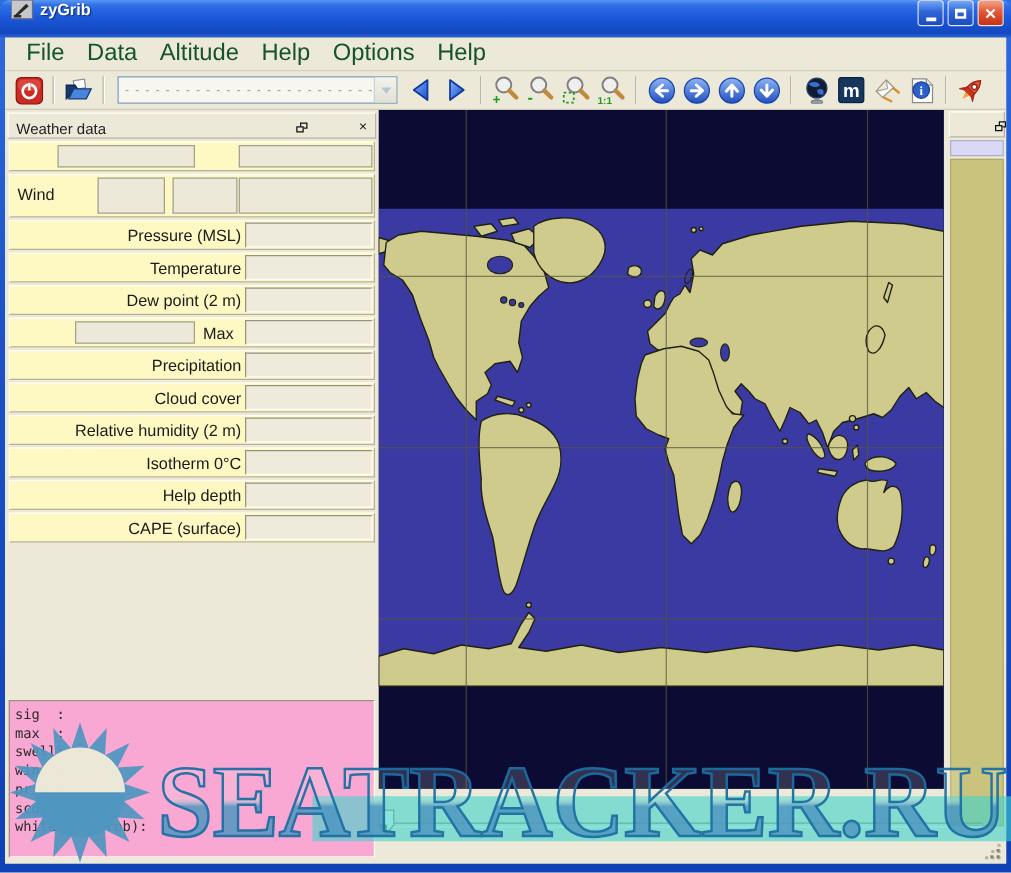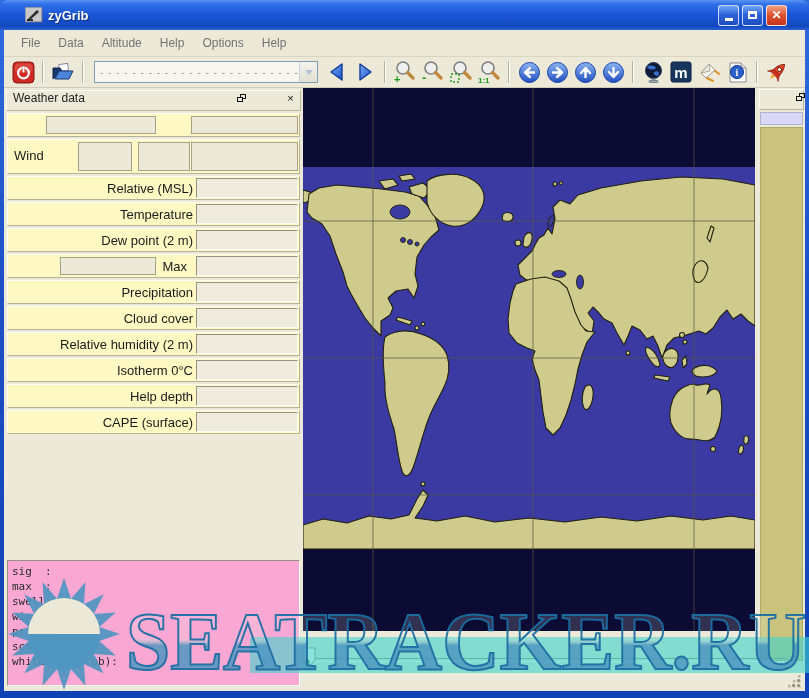--- a/index.html
+++ b/index.html
@@ -7,51 +7,51 @@
     width:809px;height:698px;position:relative;overflow:hidden;
     background:linear-gradient(180deg,#2f6cdf 0%,#1b50c8 40%,#0f42b4 100%);
     font-family:"Liberation Sans",sans-serif;
     -webkit-font-smoothing:antialiased;
   }
   
   .titlebar{
     position:absolute;left:0;top:0;right:0;height:30px;
     border-radius:8px 8px 0 0;
     background:linear-gradient(180deg,#5a96f2 0%,#2f6fe8 14%,#1a56d8 50%,#1348be 88%,#2a62d4 100%);
-    display:flex;align-items:center;box-sizing:border-box;padding:0 22px;
+    display:flex;align-items:flex-start;box-sizing:border-box;padding:0 6px;
   }
   .titlebar .app-ico{width:18px;height:16px;margin:0 5px 0 3px;flex:0 0 auto;}
   .titlebar .ttl{color:#fff;font-weight:bold;font-size:13px;text-shadow:1px 1px 1px #10307a;flex:1 1 auto;}
   .winbtn{width:21px;height:21px;border-radius:3px;margin-left:3px;border:1px solid rgba(255,255,255,.75);
     box-sizing:border-box;display:flex;align-items:center;justify-content:center;
     background:linear-gradient(180deg,#71a7f8 0%,#2e63d8 45%,#1c4cc0 100%);color:#fff;font-size:12px;line-height:1;}
   .winbtn.close{background:linear-gradient(180deg,#f0a284 0%,#e25633 45%,#c43318 100%);font-weight:bold;}
   .winbtn .minglyph{width:8px;height:3px;background:#fff;margin-top:9px;}
   .winbtn .maxglyph{width:9px;height:8px;border:2px solid #fff;border-top-width:3px;box-sizing:border-box;}
   
   .client{position:absolute;left:4px;right:4px;top:30px;bottom:7px;background:#ece9d8;overflow:hidden;}
   
   .menubar{position:absolute;left:0;top:0;right:0;height:26px;display:flex;align-items:center;
     border-bottom:1px solid #d8d4c0;padding-left:8px;}
-  .menuitem{padding:4px 9px;font-size:12px;color:#737373;}
+  .menuitem{padding:4px 9px;font-size:19px;color:#14532d;}
   
   .toolbar{position:absolute;left:0;top:27px;right:0;height:30px;display:flex;align-items:center;
     border-bottom:1px solid #cfcbb8;padding-left:6px;gap:2px;}
   .tbtn{width:26px;height:26px;display:flex;align-items:center;justify-content:center;flex:0 0 auto;}
   .tsep{width:1px;height:22px;background:#b8b4a0;border-right:1px solid #fff;margin:0 4px;flex:0 0 auto;}
   .combobox{width:224px;height:22px;background:#f8f7ef;border:1px solid #7f9db9;display:flex;align-items:center;
     box-sizing:border-box;margin:0 4px;}
   .combobox .cbtext{flex:1;font-size:10px;color:#9a9a94;padding-left:5px;letter-spacing:1px;white-space:nowrap;overflow:hidden;}
   .combobox .cbarrow{width:17px;height:100%;background:linear-gradient(180deg,#f4f3ec,#e2e0d2);border-left:1px solid #c4d2e2;
     display:flex;align-items:center;justify-content:center;}
   .cbarrow .tri{width:0;height:0;border-left:4px solid transparent;border-right:4px solid transparent;border-top:5px solid #b4c4d8;}
   
   .dock{position:absolute;background:#ece9d8;}
   .dock-title{height:19px;border:1px solid #b8b4a2;border-top-color:#fffef6;border-left-color:#fffef6;
-    display:flex;align-items:flex-start;padding:0 2px 0 6px;margin:1px;gap:32px;}
+    display:flex;align-items:flex-end;padding:0 2px 0 6px;margin:1px;gap:32px;}
   .dock-title .dtxt{flex:1;font-size:12px;color:#222;}
   .dkbtn{width:15px;height:15px;margin-left:2px;display:flex;align-items:center;justify-content:center;
     font-size:11px;color:#111;line-height:1;}
   .floatglyph{position:relative;width:9px;height:9px;}
   .floatglyph:before{content:"";position:absolute;left:3px;top:0;width:6px;height:5px;border:1px solid #111;box-sizing:border-box;}
   .floatglyph:after{content:"";position:absolute;left:0;top:3px;width:6px;height:5px;border:1px solid #111;background:#ece9d8;box-sizing:border-box;}
   .wrow{position:relative;height:24px;margin:2px 2px 0 2px;background:#fef9c3;
     border:1px solid;border-color:#fffdf4 #b5b19d #b5b19d #fffdf4;box-sizing:border-box;}
   .wrow.tall{height:35px;}
   .wlabel{position:absolute;right:106px;top:4px;font-size:13px;color:#1a1a1a;white-space:nowrap;}
@@ -272,21 +272,21 @@
     </div>
 
     <div class="wrow tall">
       <span class="wind-name">Wind</span>
       <span class="cellbox" style="left:70px;width:54px;"></span>
       <span class="cellbox" style="left:130px;width:52px;"></span>
       <span class="cellbox" style="right:1px;width:107px;"></span>
     </div>
 
     <div class="wrow">
-      <span class="wlabel">Relative (MSL)</span>
+      <span class="wlabel">Pressure (MSL)</span>
       <span class="wval"></span>
     </div>
     <div class="wrow">
       <span class="wlabel">Temperature</span>
       <span class="wval"></span>
     </div>
     <div class="wrow">
       <span class="wlabel">Dew point (2 m)</span>
       <span class="wval"></span>
     </div>

